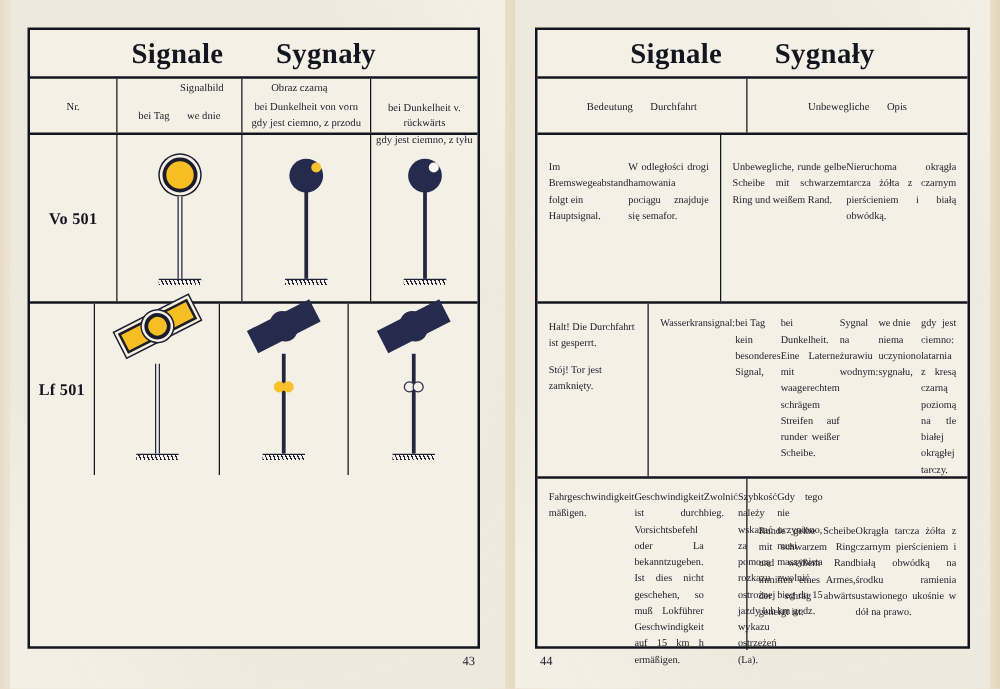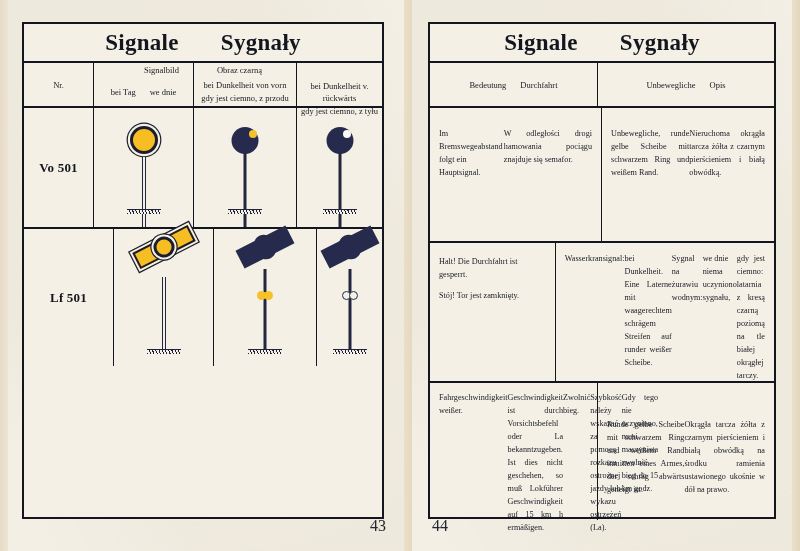--- a/index.html
+++ b/index.html
@@ -219,21 +219,21 @@
   }
   .crane .ground {
     position: absolute; left: 0; bottom: 0; width: 84px; height: 6px;
     background: repeating-linear-gradient(68deg, #262a4c 0 1.3px, transparent 1.3px 3.6px), #f4f0e6;
     border-top: 1.8px solid #262a4c;
   }
 
   
   .pagenum {
     position: absolute; bottom: 16px;
-    font-size: 16px; color: #23252f;
+    font-size: 10px; color: #23252f;
   }
   #pn-left  { left: 370px; }
   #pn-right { left: 432px; }
 </style>
 </head>
 <body>
 
 <div id="scan">
 
   <div class="sheet left">
@@ -273,21 +273,21 @@
       </div>
 
       <div class="cell two-line" style="flex:1;padding-top:28px;flex-direction:column;justify-content:center">
         <span>bei Dunkelheit v. rückwärts</span>
         <span>gdy jest ciemno, z tyłu</span>
       </div>
     </div>
 
     <div class="rows">
 
-      <div class="row" style="height:121px">
+      <div class="row" style="height:135px">
         <div class="cell nr-cell" style="width:70px">Vo 501</div>
 
         <div class="cell" style="width:100px">
           <div class="sig">
             <div class="disc-day" style="top:18px"></div>
             <div class="mast hollow" style="top:49px;height:70px"></div>
             <div class="base" style="bottom:13px"></div>
           </div>
         </div>
 
@@ -305,21 +305,21 @@
             <div class="disc-night" style="top:19px"></div>
             <div class="lamp white" style="top:22px;left:50%;margin-left:3px"></div>
             <div class="mast" style="top:45px;height:74px"></div>
             <div class="base" style="bottom:13px"></div>
           </div>
         </div>
       </div>
 
 
       <div class="row" style="height:137px">
-        <div class="cell nr-cell" style="width:90px">Lf 501</div>
+        <div class="cell nr-cell" style="width:52px">Lf 501</div>
 
         <div class="cell" style="width:100px">
           <div class="sig">
             <div class="lf-day">
               <div class="bar"></div>
               <div class="hub"></div>
             </div>
             <div class="mast hollow" style="top:48px;height:72px"></div>
             <div class="base" style="bottom:12px"></div>
           </div>
@@ -371,47 +371,48 @@
         <span class="inline-pair">
           <span>Unbewegliche</span>
           <span>Opis</span>
         </span>
       </div>
     </div>
 
     <div class="rows">
 
       <div class="row" style="height:135px">
-        <div class="cell txt-cell" style="width:172px;padding-top:20px">
+        <div class="cell txt-cell" style="width:147px;padding-top:20px">
           <p class="noj">Im Bremswegeabstand folgt ein Hauptsignal.</p>
           <p>W odległości drogi hamowania pociągu znajduje się semafor.</p>
         </div>
         <div class="cell txt-cell" style="flex:1;padding-top:20px">
           <p>Unbewegliche, runde gelbe Scheibe mit schwarzem Ring und weißem Rand.</p>
           <p>Nieruchoma okrągła tarcza żółta z czarnym pierścieniem i białą obwódką.</p>
         </div>
       </div>
 
       <div class="row" style="height:140px">
         <div class="cell txt-cell vcent" style="width:168px;flex-direction:column">
           <p class="noj" style="align-self:flex-start">Halt!  Die Durchfahrt ist gesperrt.</p>
           <p class="noj" style="align-self:flex-start">Stój!  Tor jest zamknięty.</p>
         </div>
         <div class="cell txt-cell" style="flex:1;padding-top:10px">
           <p class="tight">Wasserkransignal:</p>
+          <p class="tight">bei Tag kein besonderes Signal,</p>
           <p>bei Dunkelheit. Eine Laterne mit waagerechtem schrägem Streifen auf runder weißer Scheibe.</p>
           <p class="tight">Sygnal na żurawiu wodnym:</p>
           <p class="tight">we dnie niema uczyniono sygnału,</p>
           <p>gdy jest ciemno: latarnia z kresą czarną poziomą na tle białej okrągłej tarczy.</p>
         </div>
       </div>
 
       <div class="row" style="height:137px">
         <div class="cell txt-cell" style="width:168px;padding-top:9px">
-          <p class="tight">Fahrgeschwindigkeit weißer.</p>
+          <p class="tight">Fahrgeschwindigkeit mäßigen.</p>
           <p>Geschwindigkeit ist durch Vorsichtsbefehl oder La bekanntzugeben. Ist dies nicht geschehen, so muß Lokführer Geschwindigkeit auf 15 km h ermäßigen.</p>
           <p class="tight">Zwolnić bieg.</p>
           <p class="tight">Szybkość należy wskazać za pomocą rozkazu ostrożnej jazdy lub wykazu ostrzeżeń (La).</p>
           <p>Gdy tego nie uczyniono, musi maszynista zwolnić bieg do 15 km godz.</p>
         </div>
         <div class="cell txt-cell" style="flex:1;padding-top:36px">
           <p>Runde gelbe Scheibe mit schwarzem Ring und weißem Rand inmitten eines Armes, der schräg abwärts geneigt ist.</p>
           <p>Okrągła tarcza żółta z czarnym pierścieniem i białą obwódką na środku ramienia ustawionego ukośnie w dół na prawo.</p>
         </div>
       </div>

